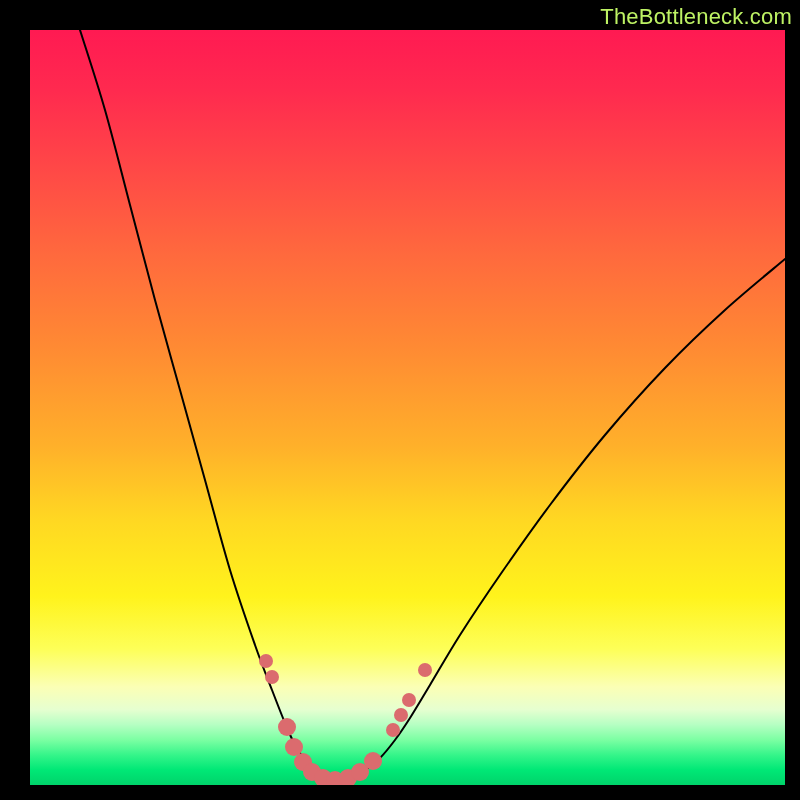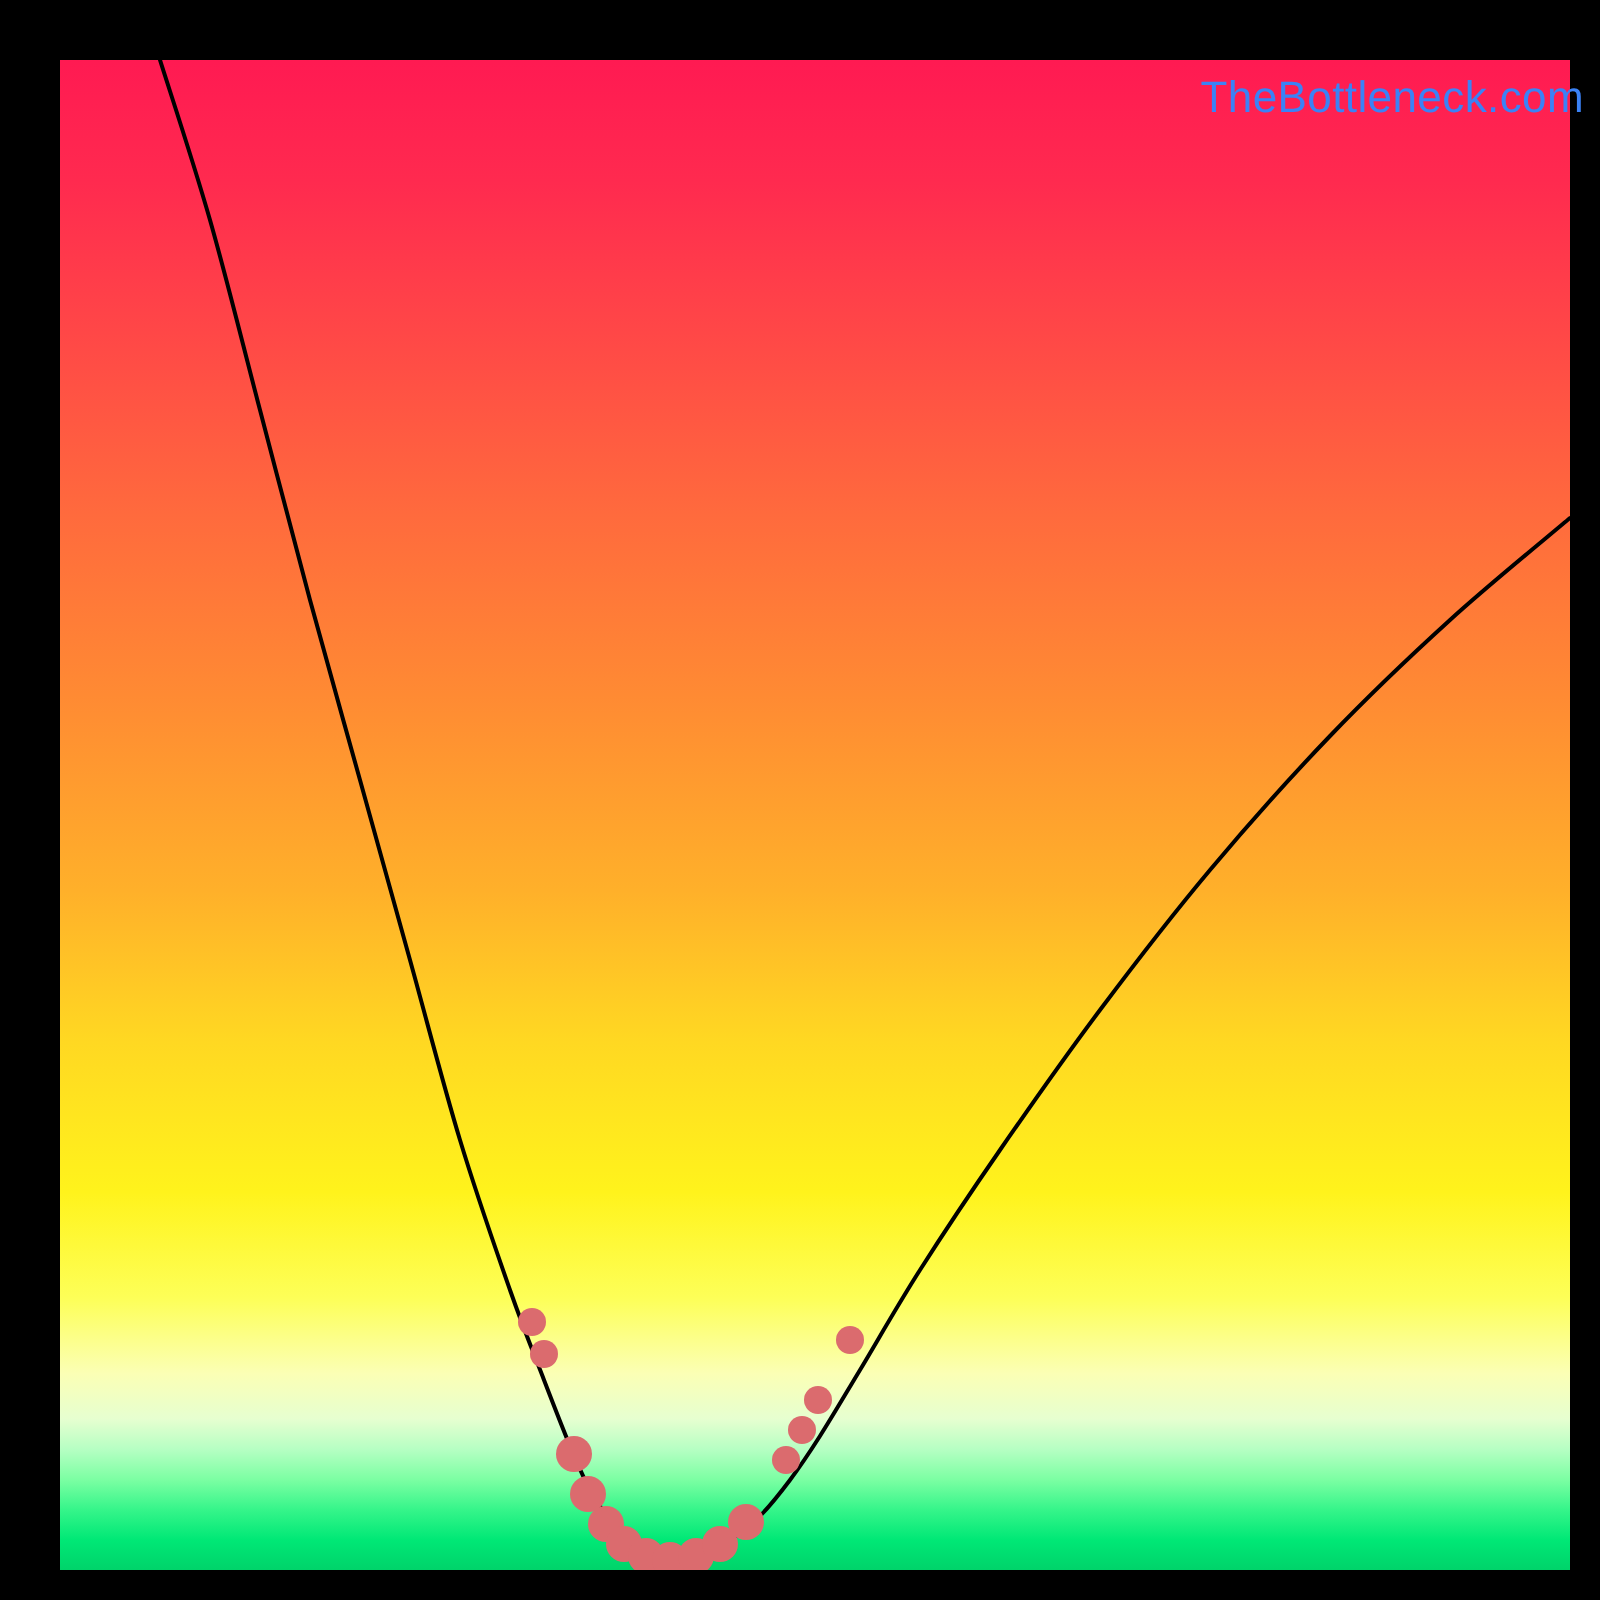--- a/index.html
+++ b/index.html
@@ -49,26 +49,25 @@
     position: absolute;
     left: 0;
     top: 0;
     width: 755px;
     height: 755px;
   }
   .watermark {
     position: absolute;
     top: 4px;
     right: 8px;
-    color: #3b82f6;
+    color: #bef264;
     font-size: 22px;
     font-weight: 500;
     letter-spacing: 0.2px;
     user-select: none;
-    margin-top: 32px;
   }
 </style>
 </head>
 <body>
 
 <div class="frame">
   <div class="gradient"></div>
   <svg class="plot" viewBox="0 0 755 755" preserveAspectRatio="none">
     <g id="curve-group">
         <path d="M 50 0 C 54.166666666666664 13.333333333333334, 66.66666666666667 50.83333333333333, 75 80 C 83.33333333333333 109.16666666666667, 91.66666666666667 143.33333333333334, 100 175 C 108.33333333333333 206.66666666666666, 116.66666666666667 239.16666666666666, 125 270 C 133.33333333333334 300.8333333333333, 141.66666666666666 330, 150 360 C 158.33333333333334 390, 166.66666666666666 420, 175 450 C 183.33333333333334 480, 191.66666666666666 512.5, 200 540 C 208.33333333333334 567.5, 218 595, 225 615 C 232 635, 237 647, 242 660 C 247 673, 251.16666666666666 683.8333333333334, 255 693 C 258.8333333333333 702.1666666666666, 261.6666666666667 708.8333333333334, 265 715 C 268.3333333333333 721.1666666666666, 271.6666666666667 725.8333333333334, 275 730 C 278.3333333333333 734.1666666666666, 281.6666666666667 737.3333333333334, 285 740 C 288.3333333333333 742.6666666666666, 291.6666666666667 744.5, 295 746 C 298.3333333333333 747.5, 303.3333333333333 748.5, 305 749" fill="none" stroke="#000000" stroke-width="2" stroke-linecap="round"></path>

